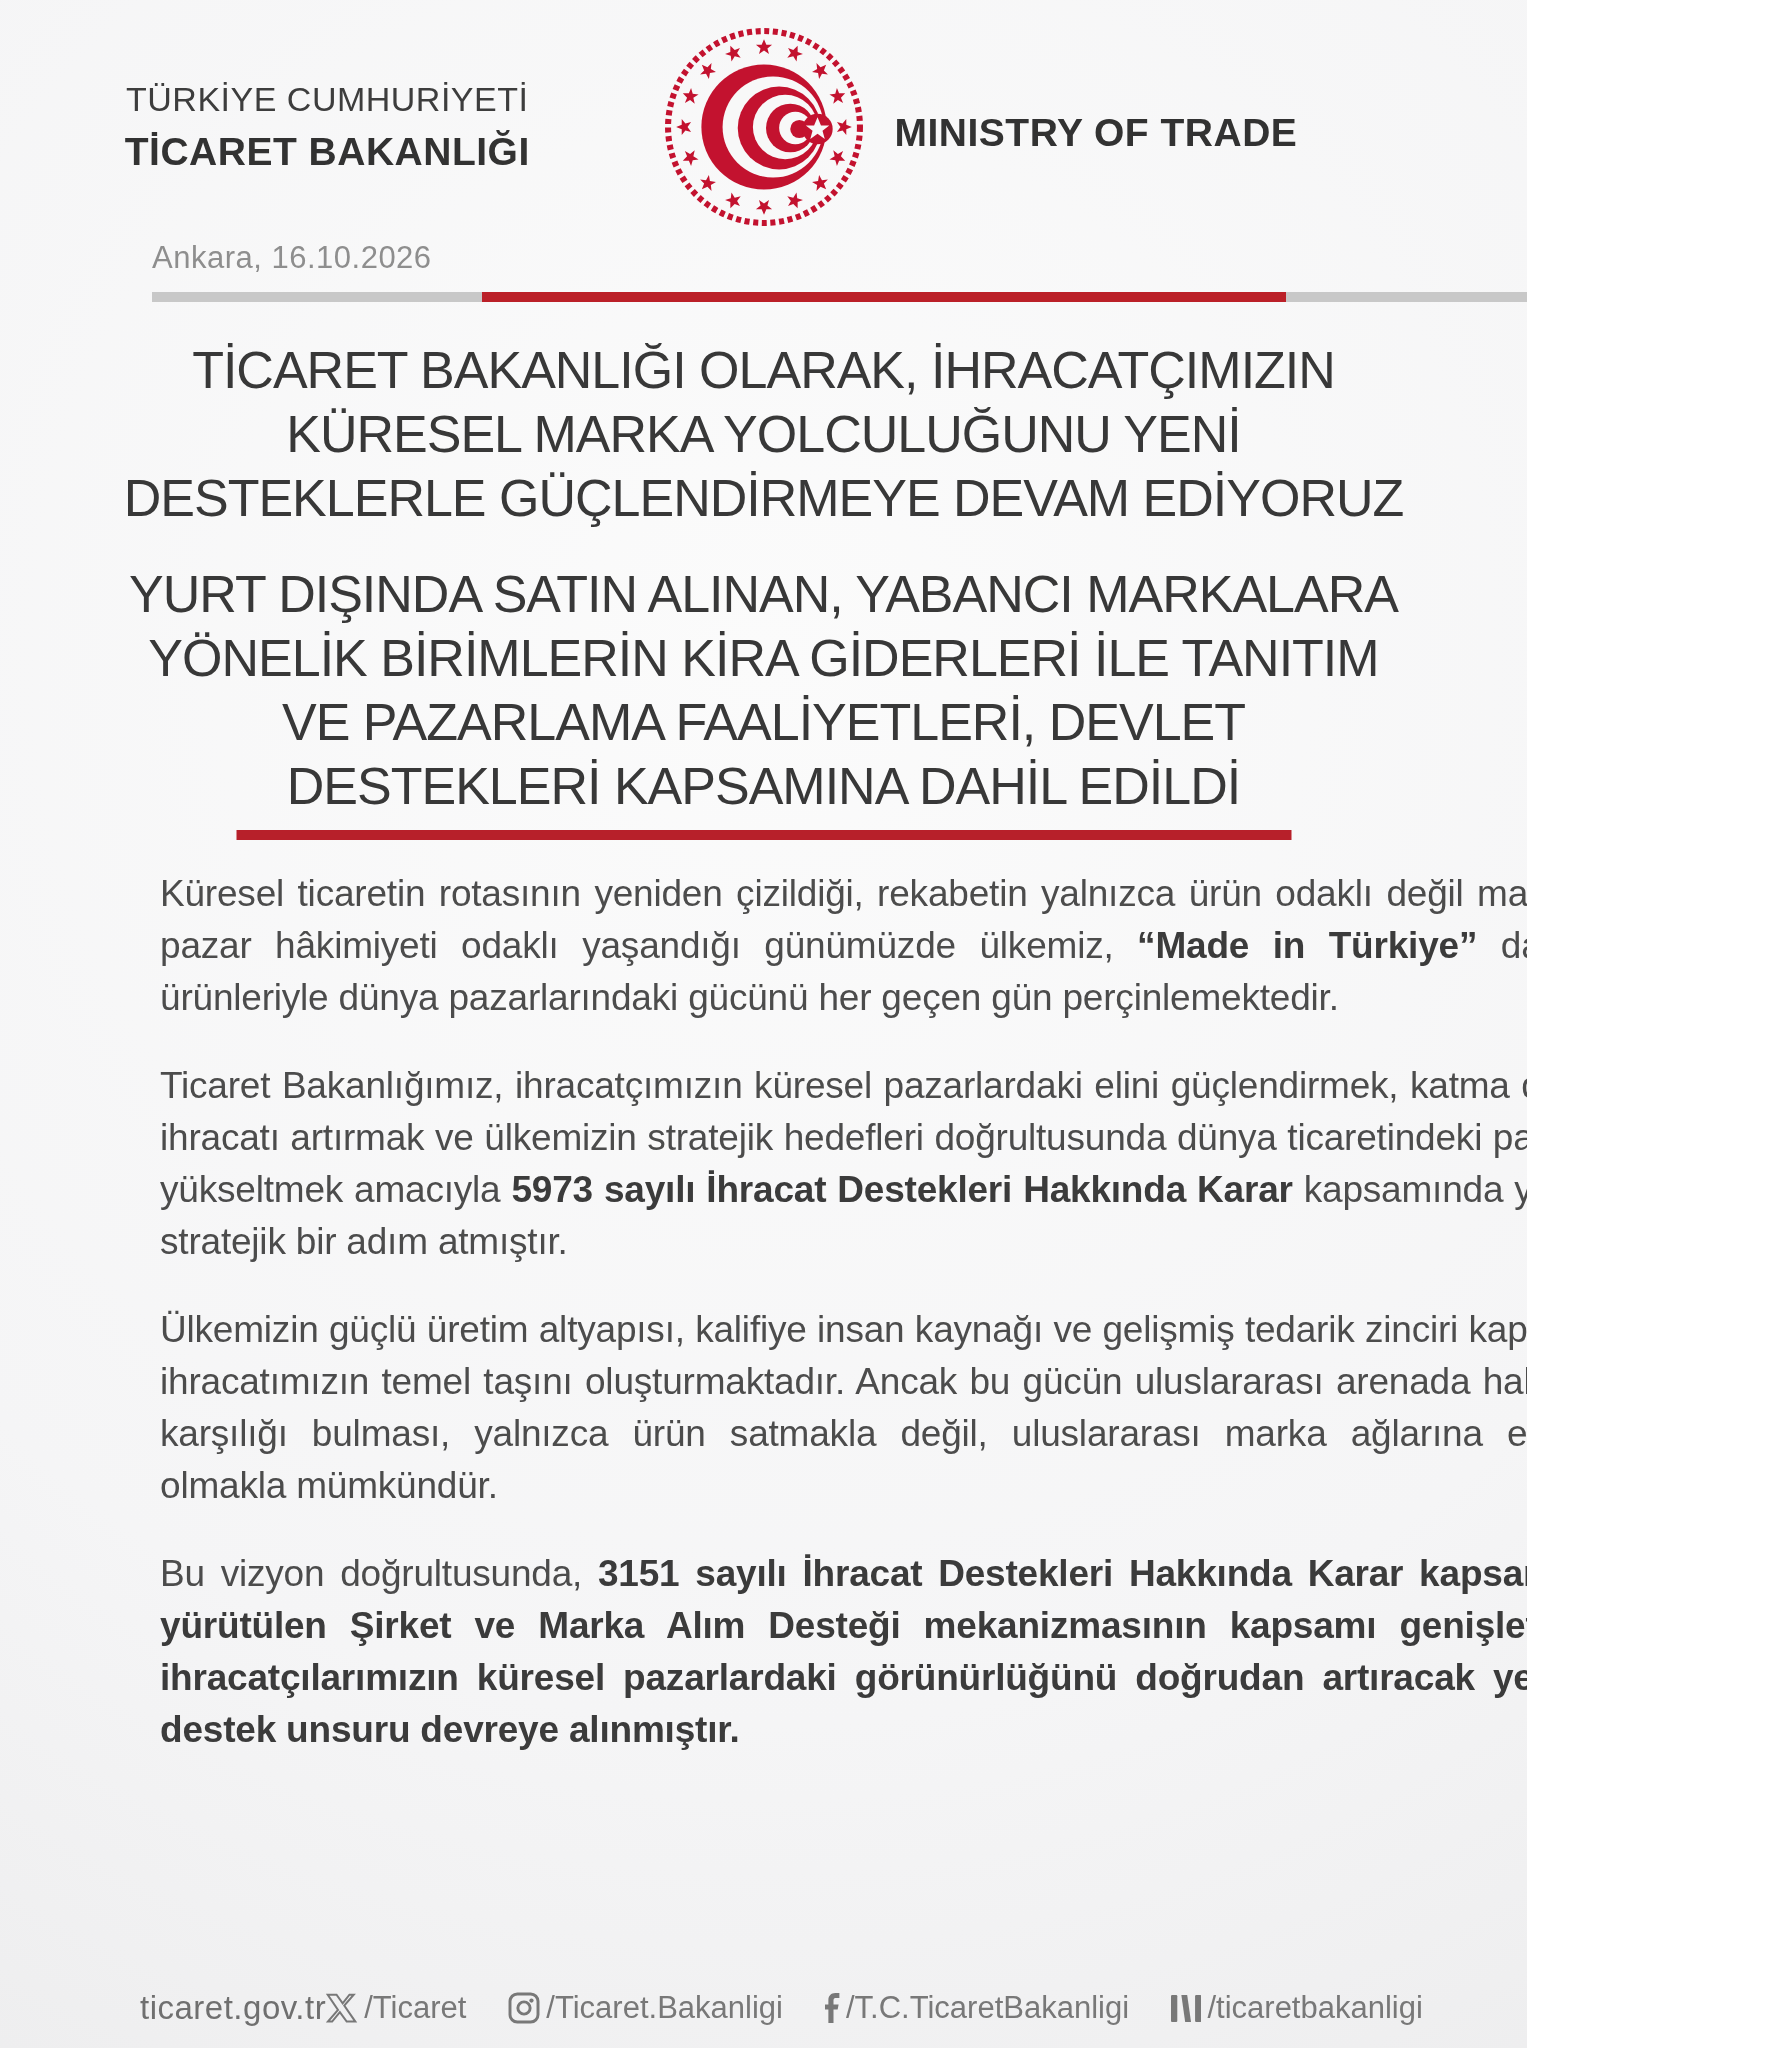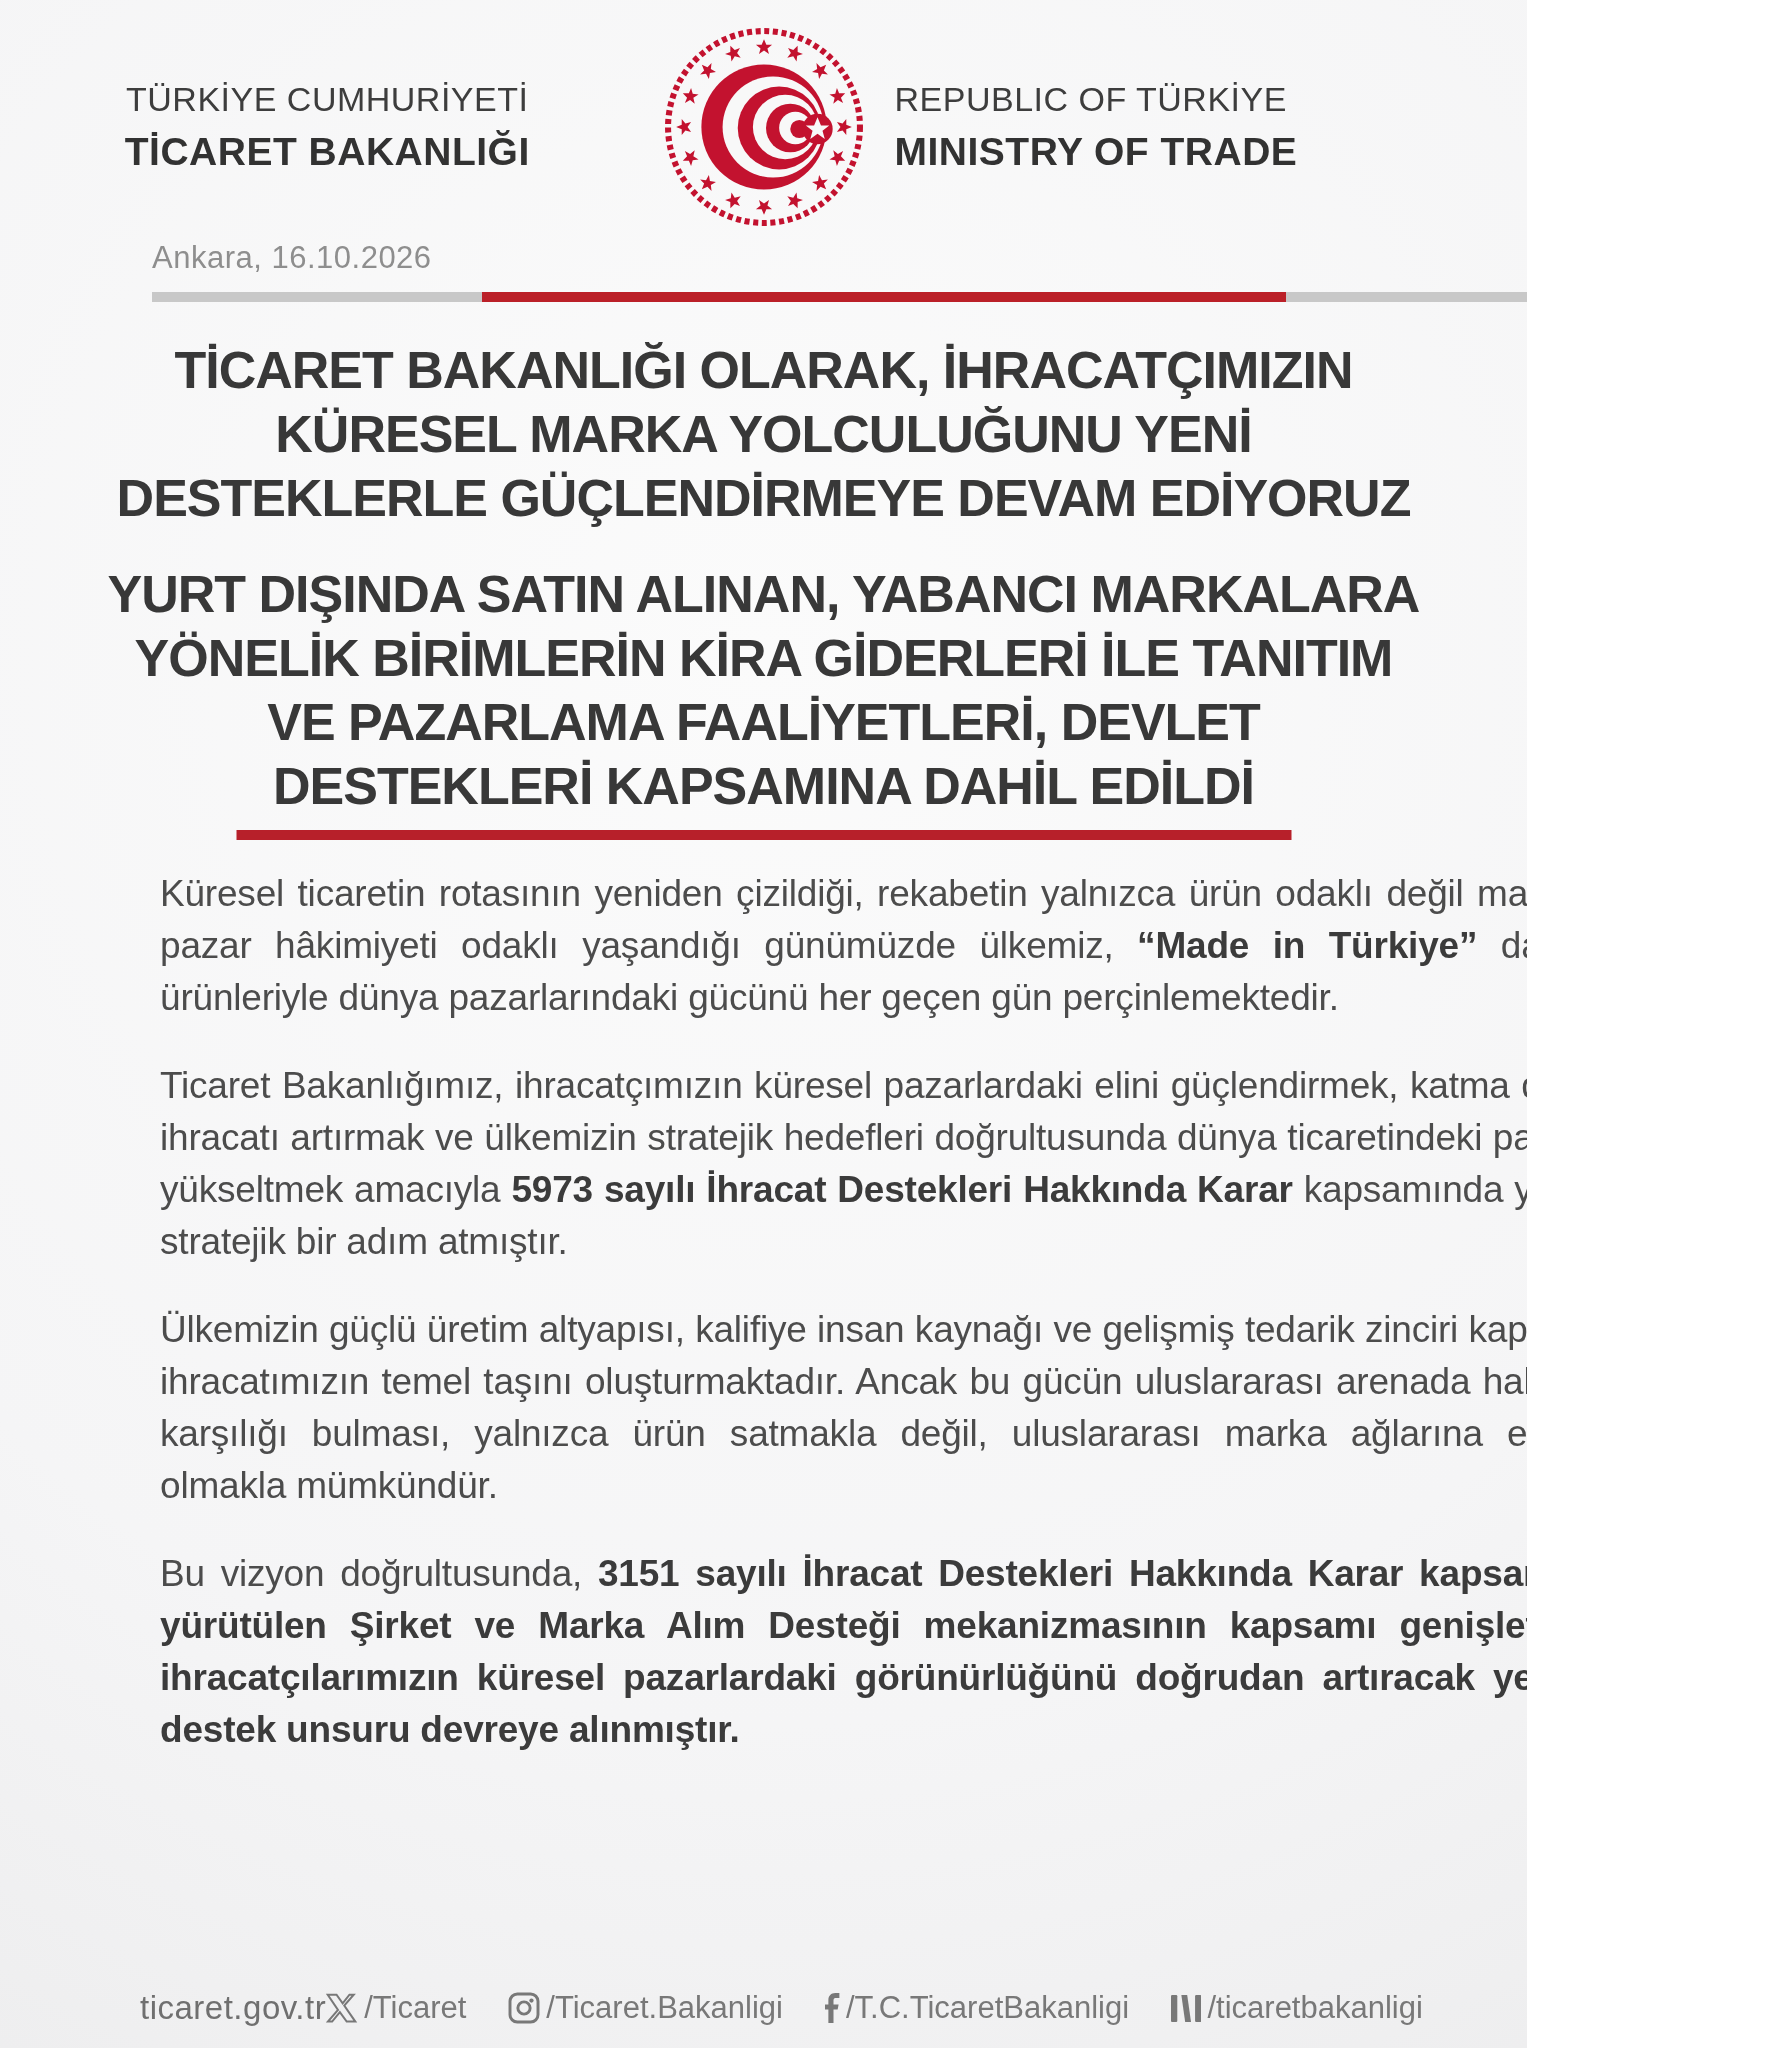--- a/index.html
+++ b/index.html
@@ -20,21 +20,21 @@
   .logo{width:202px;height:202px;}
   .logo svg{display:block;width:202px;height:202px;}
   
   .dateline{position:absolute;top:240px;left:152px;font-size:31px;color:#8e8e8e;letter-spacing:0.5px;}
   .tricolor{position:absolute;top:292px;left:152px;width:1471px;height:10px;display:flex;}
   .tri-gray-l{width:330px;background:#c8c8c8;}
   .tri-red{width:804px;background:#bb2028;}
   .tri-gray-r{flex:1;background:#c8c8c8;}
   
   .headline{position:absolute;left:70px;right:70px;margin:0;text-align:center;
-    font-size:52px;line-height:64px;font-weight:bold;color:#383838;letter-spacing:-1px;}
+    font-size:52px;line-height:64px;font-weight:normal;color:#383838;letter-spacing:-1px;}
   .headline-1{top:338px;}
   .headline-2{top:562px;}
   .red-divider{position:absolute;top:830px;left:50%;transform:translateX(-50%);
     width:1055px;height:10px;background:#b7202a;}
   
   .body-copy{position:absolute;top:868px;left:160px;width:1471px;
     font-size:37px;line-height:52px;color:#4c4c4c;text-align:justify;letter-spacing:-0.2px;}
   .body-copy p{margin:0 0 36px 0;}
   .body-copy .b{font-weight:bold;color:#3b3b3b;}
   
@@ -93,21 +93,20 @@
           <circle cx="131" cy="101" r="16" fill="#f8f8f8"></circle>
           <circle cx="135" cy="102" r="9" fill="#C3122F"></circle>
 
           <circle cx="153" cy="102" r="15" fill="#C3122F"></circle>
           <use href="#lstar" transform="translate(153,102) scale(1.45)" fill="#f8f8f8"></use>
         </g>
       </svg>
     </div>
 
     <div class="h-right">
-      <div class="h-line1">REPUBLIC OF TÜRKİYE</div>
       <div class="h-line2">MINISTRY OF TRADE</div>
     </div>
   </div>
 
   <div class="dateline">Ankara, 16.10.2026</div>
 
   <div class="tricolor">
     <div class="tri-gray-l"></div>
     <div class="tri-red"></div>
     <div class="tri-gray-r"></div>

